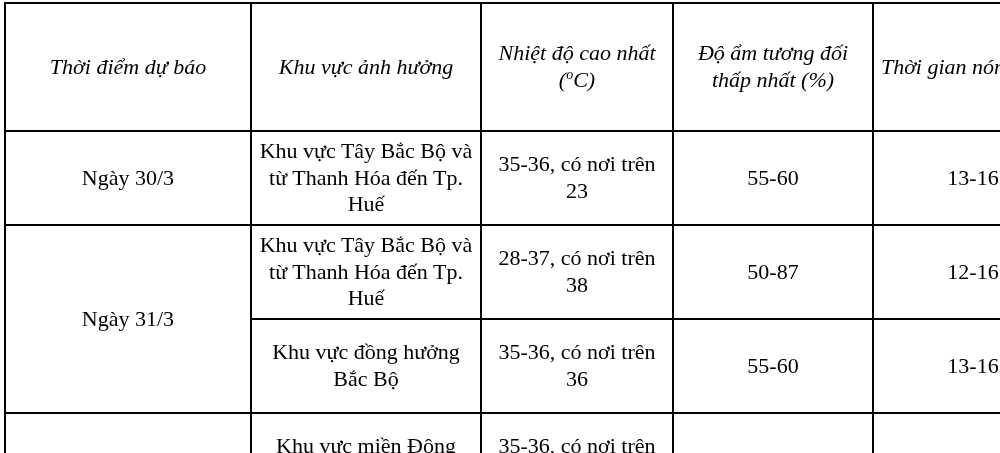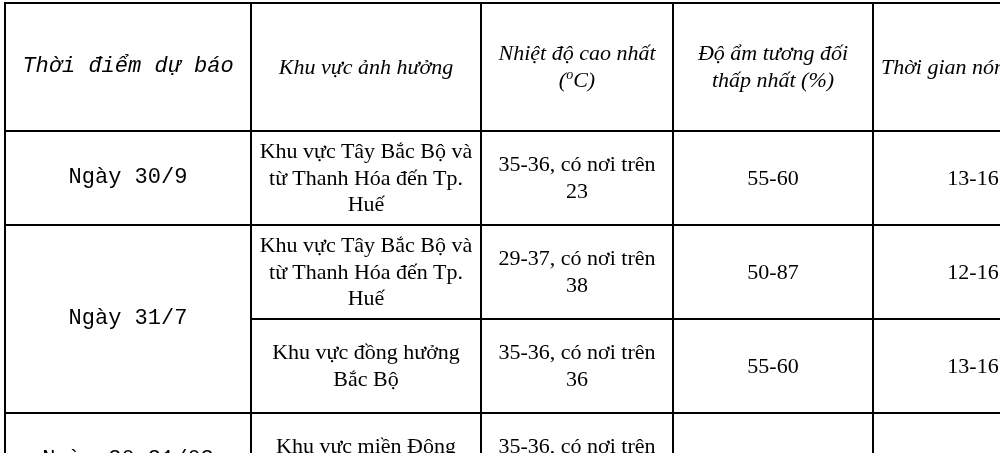--- a/index.html
+++ b/index.html
@@ -41,21 +41,21 @@
   thead th {
     font-style: italic;
     font-weight: bold;
     height: 118px;
     font-size: 22px;
   }
   tbody td {
     font-size: 22px;
     height: 84px;
   }
-  .col-1 { width: 232px; font-family: Liberation Mono, monospace; }
+  .col-1 { width: 232px; }
   .col-2 { width: 216px; }
   .col-3 { width: 178px; }
   .col-4 { width: 186px; }
   .col-5 { width: 186px; }
 
   .sup {
     font-size: 14px;
     vertical-align: super;
     line-height: 0;
   }
@@ -69,30 +69,30 @@
       <tr>
         <th class="col-1">Thời điểm dự báo</th>
         <th class="col-2">Khu vực ảnh hưởng</th>
         <th class="col-3"><span>Nhiệt độ cao nhất (</span><span class="sup">o</span><span>C)</span></th>
         <th class="col-4">Độ ẩm tương đối thấp nhất (%)</th>
         <th class="col-5">Thời gian nóng (giờ)</th>
       </tr>
     </thead>
     <tbody>
       <tr>
-        <td class="col-1">Ngày 30/9</td>
+        <td class="col-1">Ngày 30/3</td>
         <td class="col-2">Khu vực Tây Bắc Bộ và từ Thanh Hóa đến Tp. Huế</td>
         <td class="col-3">35-36, có nơi trên 23</td>
         <td class="col-4">55-60</td>
         <td class="col-5">13-16</td>
       </tr>
       <tr>
-        <td class="col-1" rowspan="2">Ngày 31/7</td>
+        <td class="col-1" rowspan="2">Ngày 31/3</td>
         <td class="col-2">Khu vực Tây Bắc Bộ và từ Thanh Hóa đến Tp. Huế</td>
-        <td class="col-3">29-37, có nơi trên 38</td>
+        <td class="col-3">28-37, có nơi trên 38</td>
         <td class="col-4">50-87</td>
         <td class="col-5">12-16</td>
       </tr>
       <tr>
         <td class="col-2">Khu vực đồng hưởng Bắc Bộ</td>
         <td class="col-3">35-36, có nơi trên 36</td>
         <td class="col-4">55-60</td>
         <td class="col-5">13-16</td>
       </tr>
       <tr>

